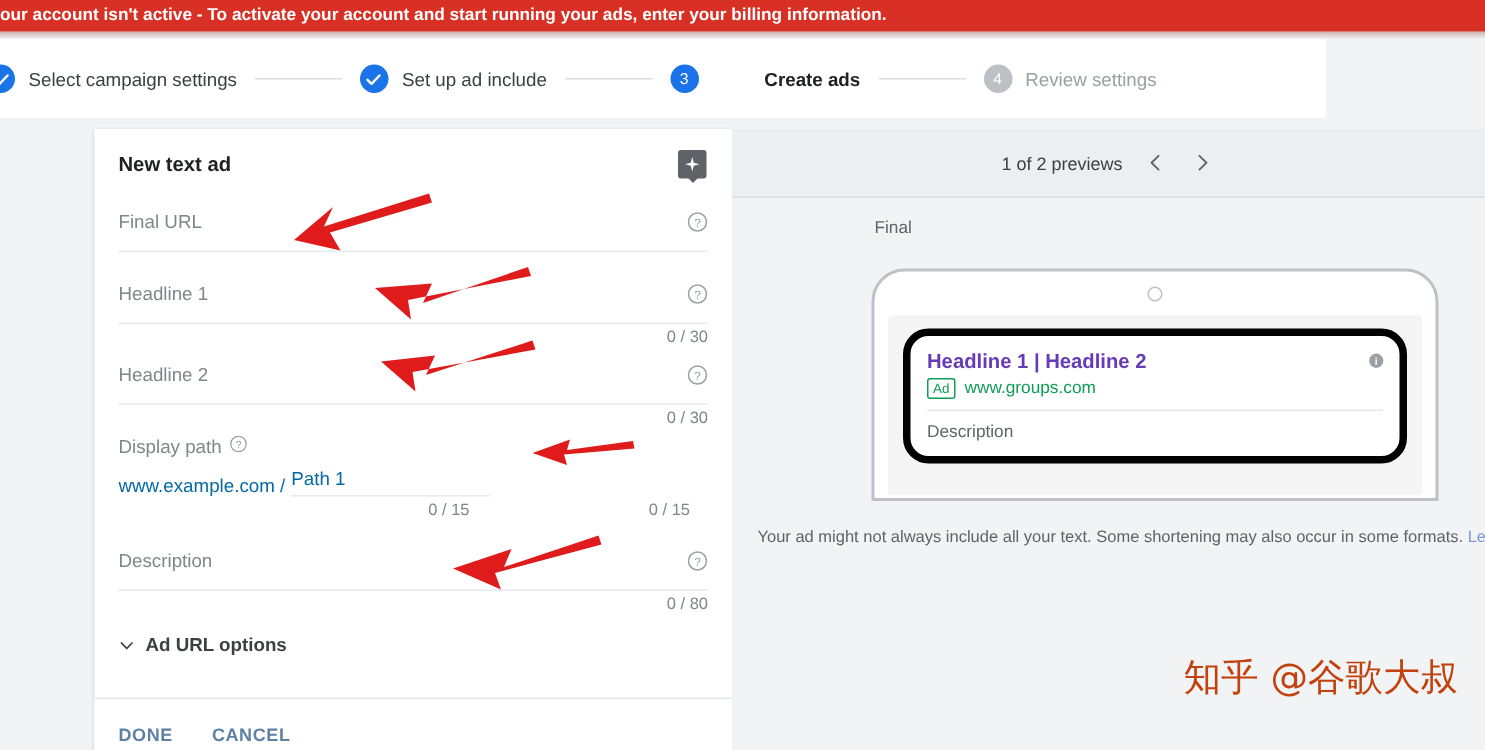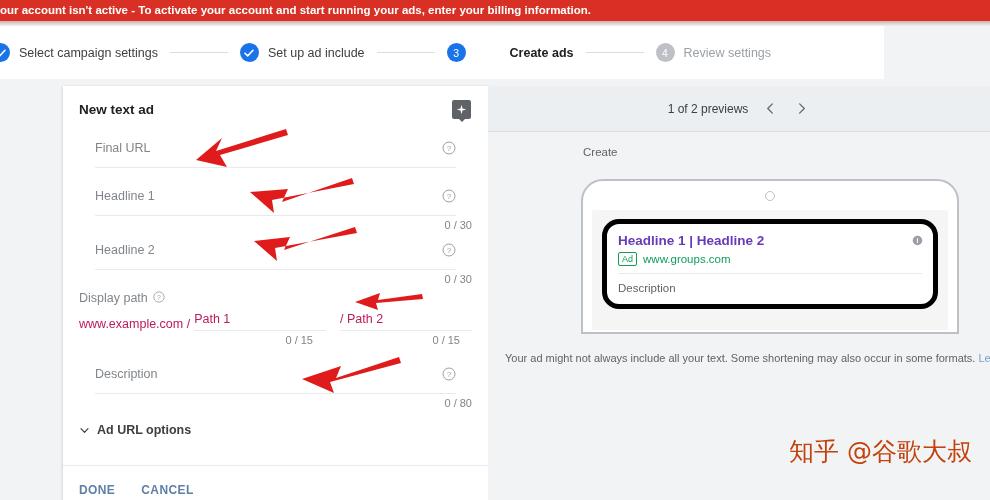--- a/index.html
+++ b/index.html
@@ -134,21 +134,21 @@
     position: absolute;
     bottom: -3px; left: 6px;
     border-left: 4px solid transparent;
     border-right: 4px solid transparent;
     border-top: 4px solid #5f6368;
   }
   .sparkle-badge svg { display: block; }
 
   .field-row {
     position: relative;
-    margin: 0 32px;
+    margin: 0 16px;
     border-bottom: 1px solid #e8eaed;
     height: 38px;
     display: flex;
     align-items: center;
   }
   .field-label {
     font-size: 12.5px;
     color: #80868b;
   }
   .help-icon {
@@ -180,21 +180,21 @@
     margin-bottom: 5px;
   }
   .dp-title {
     font-size: 12.5px;
     color: #80868b;
   }
   .dp-inputs {
     display: flex;
     align-items: flex-end;
     font-size: 12.5px;
-    color: #be185d;
+    color: #0369a1;
   }
   .dp-domain { margin-right: 4px; white-space: nowrap; }
   .dp-field {
     border-bottom: 1px solid #e8eaed;
     width: 133px;
     padding-bottom: 4px;
     white-space: nowrap;
   }
   .dp-field + .dp-field { margin-left: 14px; }
   .dp-counters {
@@ -479,21 +479,20 @@
           <span>
             <svg width="12" height="12" viewBox="0 0 14 14">
                 <circle cx="7" cy="7" r="6" fill="none" stroke="#9aa0a6" stroke-width="1"></circle>
                 <text x="7" y="10.2" font-size="8" fill="#9aa0a6" text-anchor="middle" font-family="Liberation Sans">?</text>
               </svg>
           </span>
         </div>
         <div class="dp-inputs">
           <span class="dp-domain">www.example.com /</span>
           <span class="dp-field">Path 1</span>
-          <span class="dp-field">/ Path 2</span>
         </div>
         <div class="dp-counters">
           <span class="dp-counter" style="margin-left:101px;">0 / 15</span>
           <span class="dp-counter">0 / 15</span>
         </div>
       </div>
 
       <div class="spacer-8"></div>
 
       <div class="field-row">
@@ -533,21 +532,21 @@
             <path d="M9 2 L4 7 L9 12" stroke="#5f6368" stroke-width="1.3" fill="none" stroke-linecap="round" stroke-linejoin="round"></path>
           </svg>
       </span>
       <span class="nav-arrow">
         <svg width="13" height="13" viewBox="0 0 14 14">
             <path d="M5 2 L10 7 L5 12" stroke="#5f6368" stroke-width="1.3" fill="none" stroke-linecap="round" stroke-linejoin="round"></path>
           </svg>
       </span>
     </div>
 
-    <div class="device-label">Create</div>
+    <div class="device-label">Final</div>
 
     <div class="phone-frame">
       <div class="phone-camera"></div>
       <div class="phone-screen">
         <div class="ad-card">
           <div class="ad-headline">Headline 1 | Headline 2</div>
           <div class="ad-url-line">
             <span class="ad-badge">Ad</span>
             <span class="ad-url">www.groups.com</span>
           </div>

